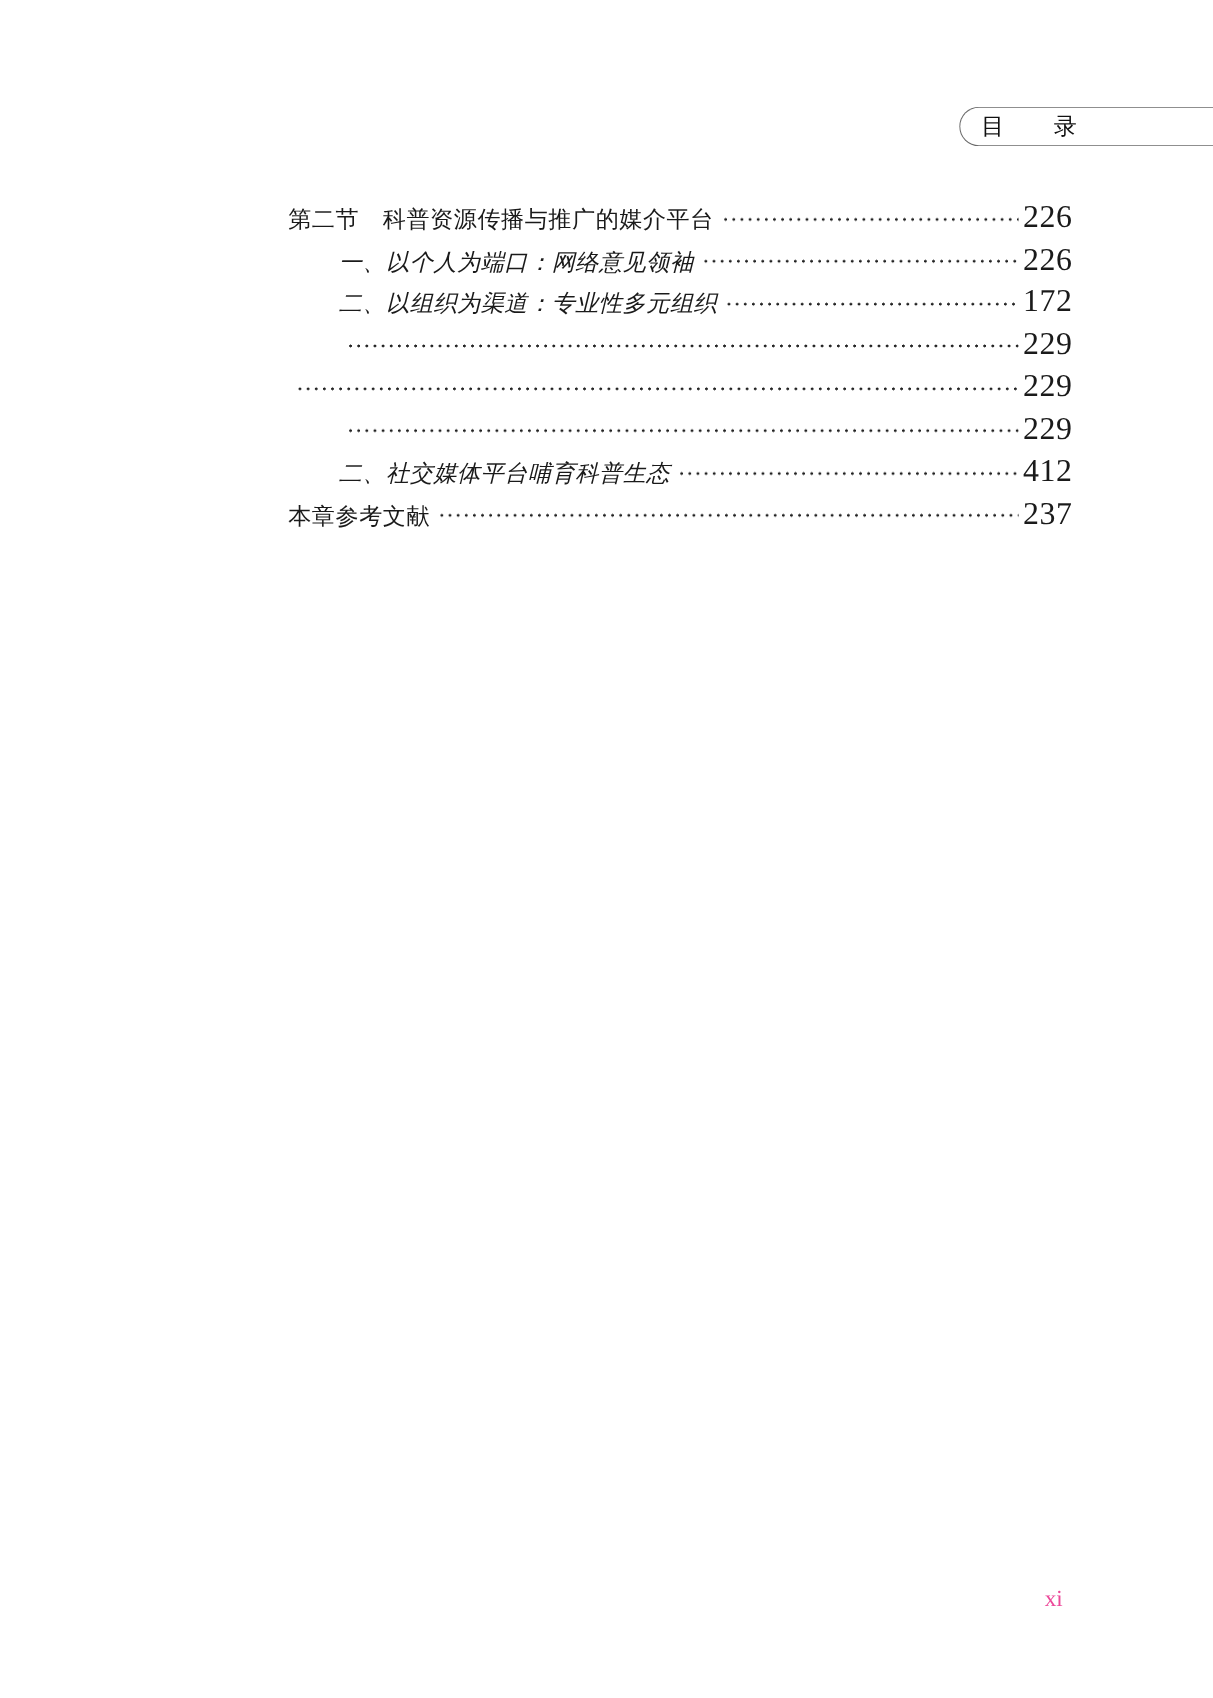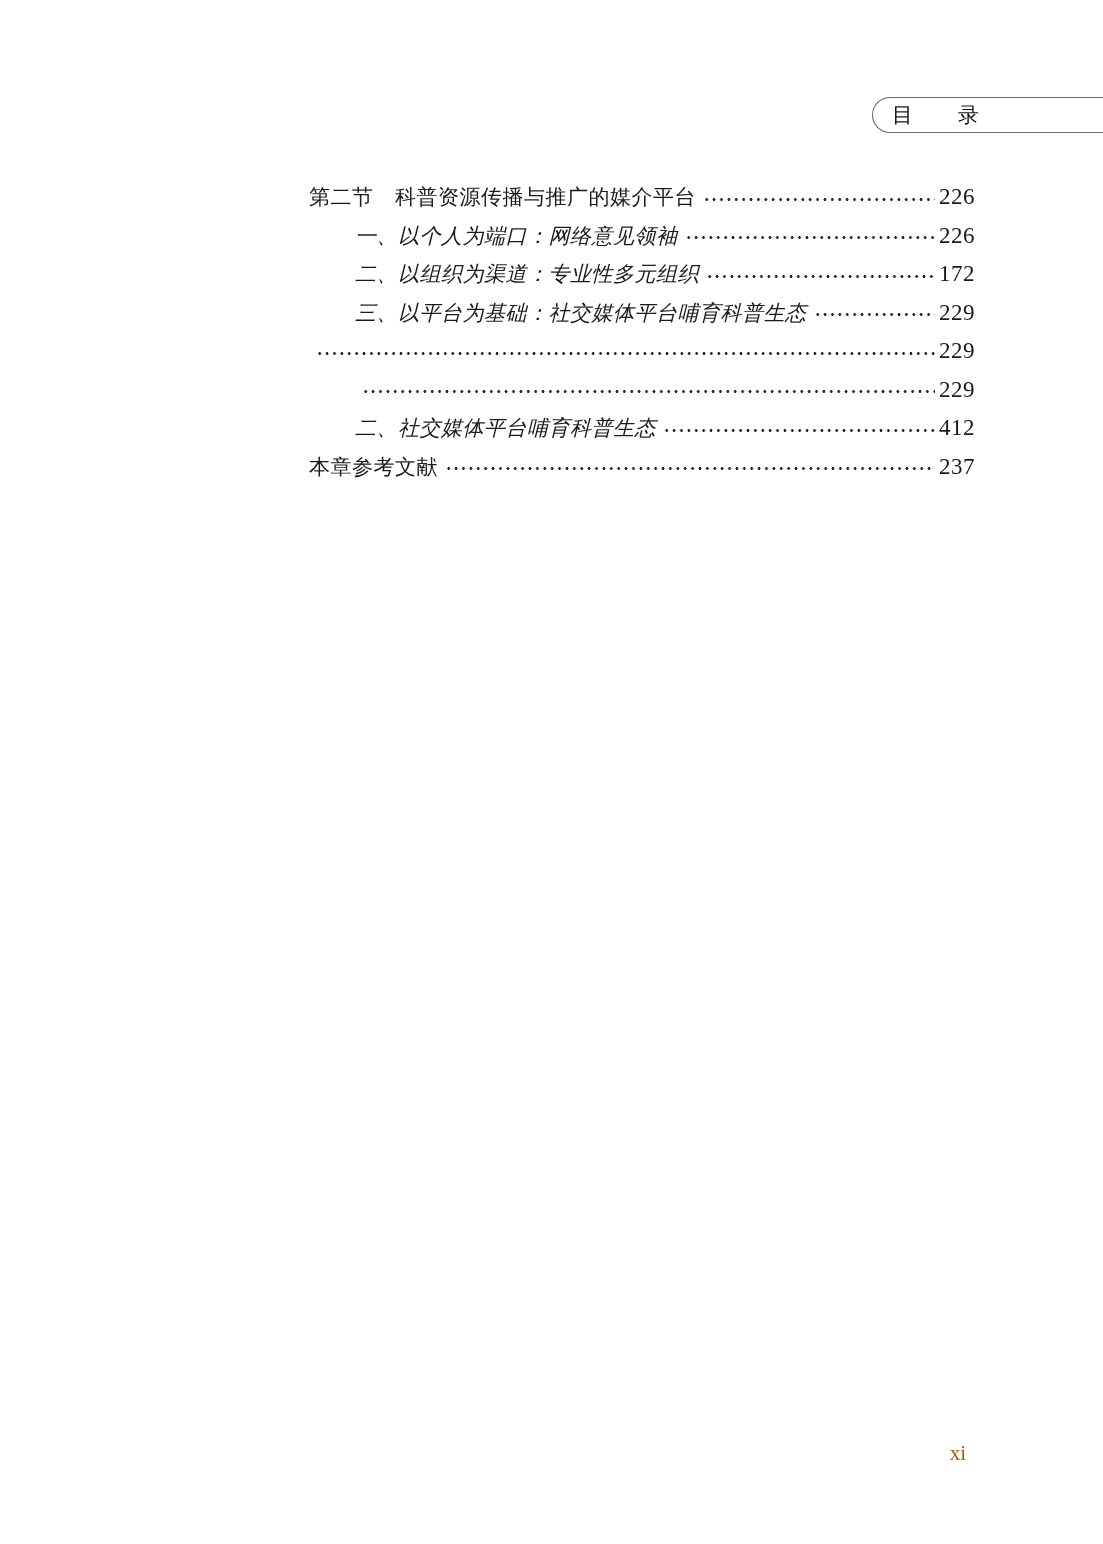--- a/index.html
+++ b/index.html
@@ -43,50 +43,49 @@
     top: 178px;
     width: 713px;
   }
   .toc-row {
     display: flex;
     align-items: baseline;
     height: 38.5px;
     line-height: 38.5px;
     font-size: 21px;
     white-space: nowrap;
-    margin-left: 47px;
   }
   .toc-row.sub { padding-left: 46px; }
   .toc-row.sub .lbl { font-style: italic; }
   .lbl { white-space: pre; letter-spacing: 0.5px; }
   .leader {
     flex: 1;
     align-self: stretch;
     margin-left: 7px;
     margin-right: 4px;
     background-image: radial-gradient(circle, #222222 1.2px, rgba(0,0,0,0) 1.6px);
     background-size: 7.4px 7.4px;
     background-repeat: repeat-x;
     background-position: 0 calc(50% + 2px);
   }
   .pg {
-    font-size: 23px;
+    font-size: 29px;
     line-height: 38.5px;
     letter-spacing: 0.5px;
   }
 
   
   .footer-page {
     position: absolute;
     top: 1441px;
     left: 940px;
     width: 36px;
     text-align: center;
     font-size: 21px;
-    color: #a16207;
+    color: #ec4899;
   }
 </style>
 </head>
 <body>
 
 <div class="page">
 
   <div class="header-tab">
     <span class="header-tab-label">目　　录</span>
   </div>
@@ -105,21 +104,20 @@
       <span class="pg">226</span>
     </div>
 
     <div class="toc-row sub">
       <span class="lbl">二、以组织为渠道：专业性多元组织</span>
       <span class="leader"></span>
       <span class="pg">172</span>
     </div>
 
     <div class="toc-row sub">
-      <span class="lbl">三、以平台为基础：社交媒体平台哺育科普生态</span>
       <span class="leader"></span>
       <span class="pg">229</span>
     </div>
 
     <div class="toc-row section">
       <span class="leader"></span>
       <span class="pg">229</span>
     </div>
 
     <div class="toc-row sub">

